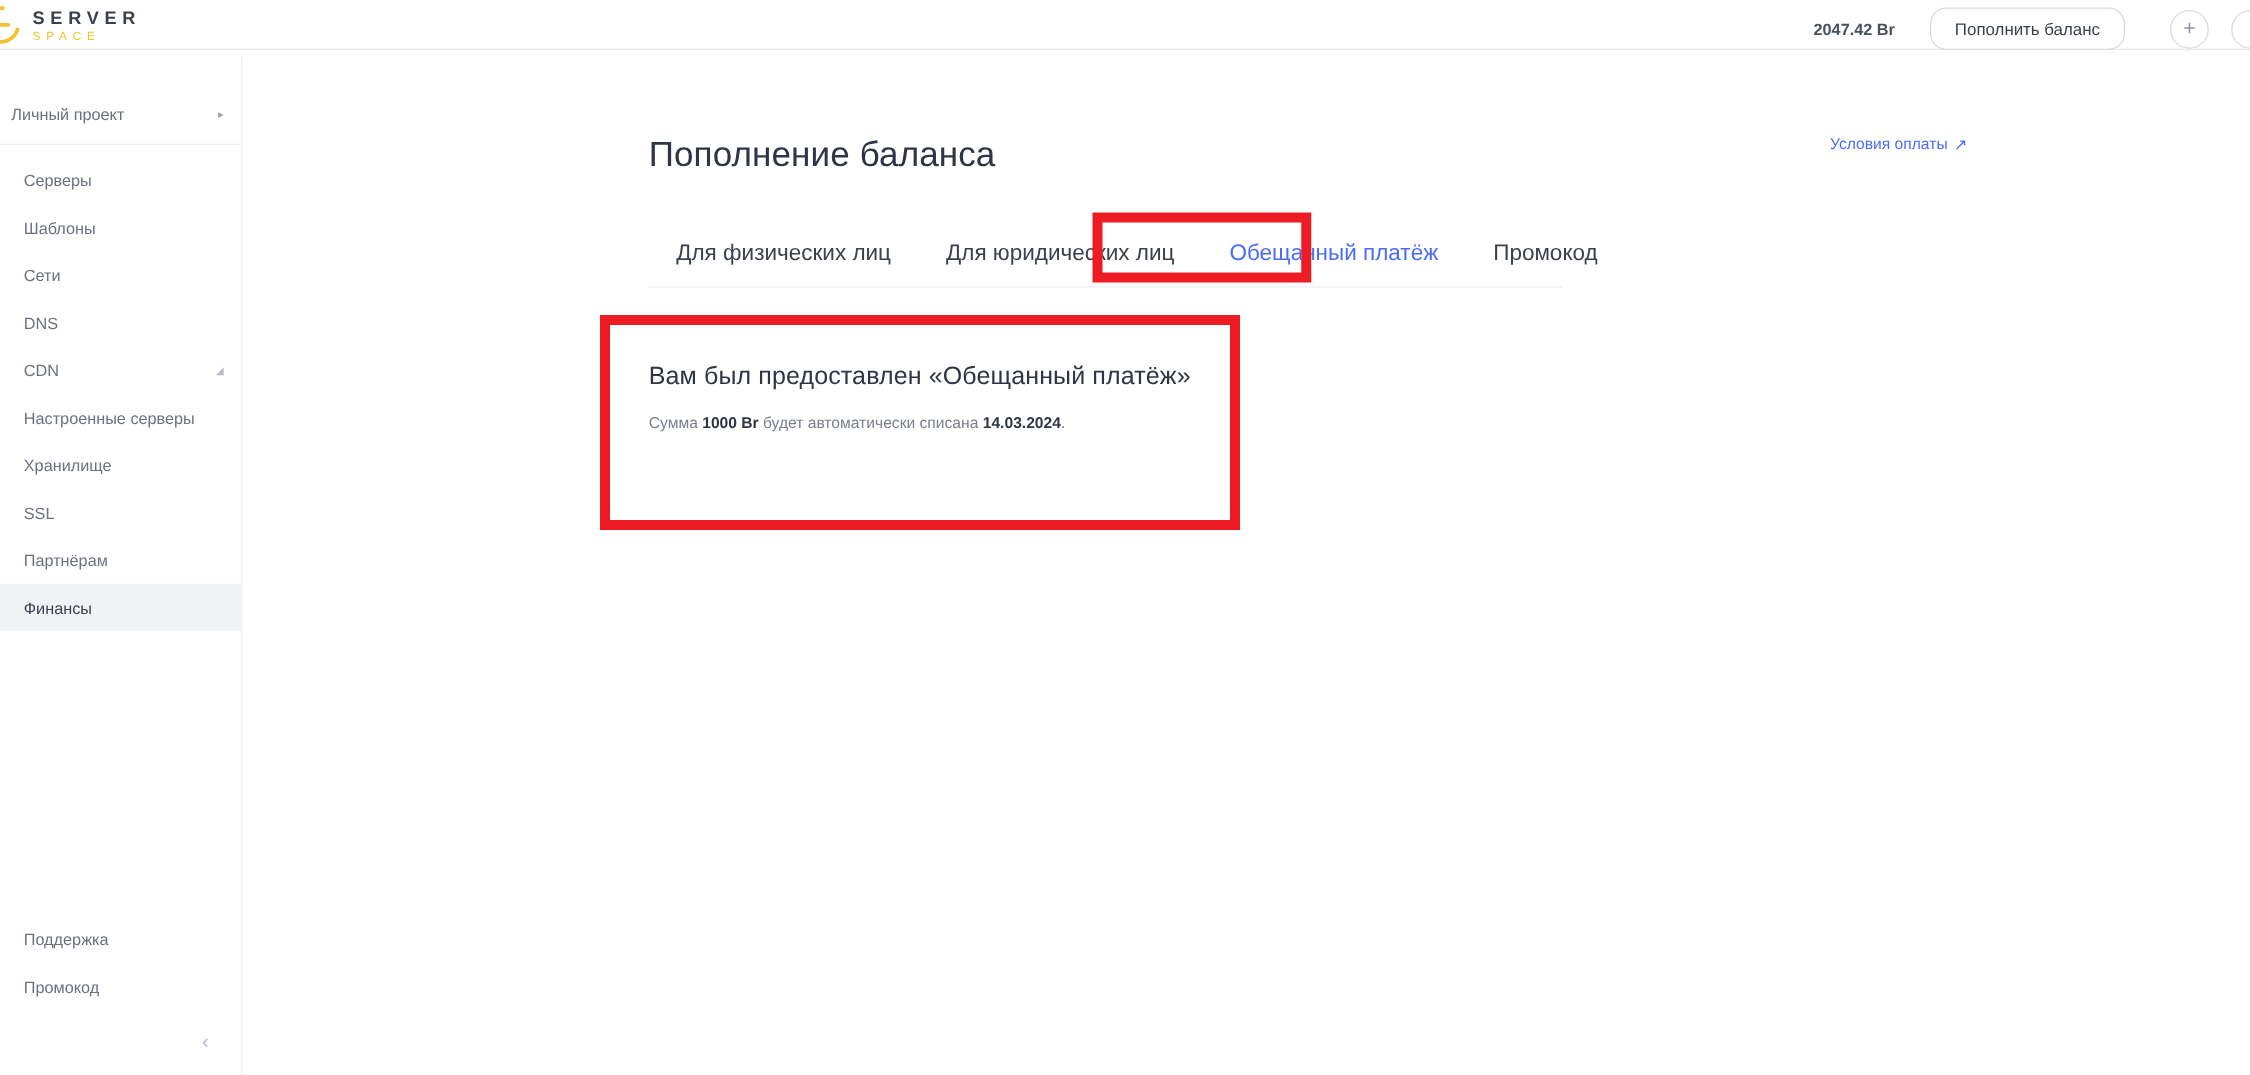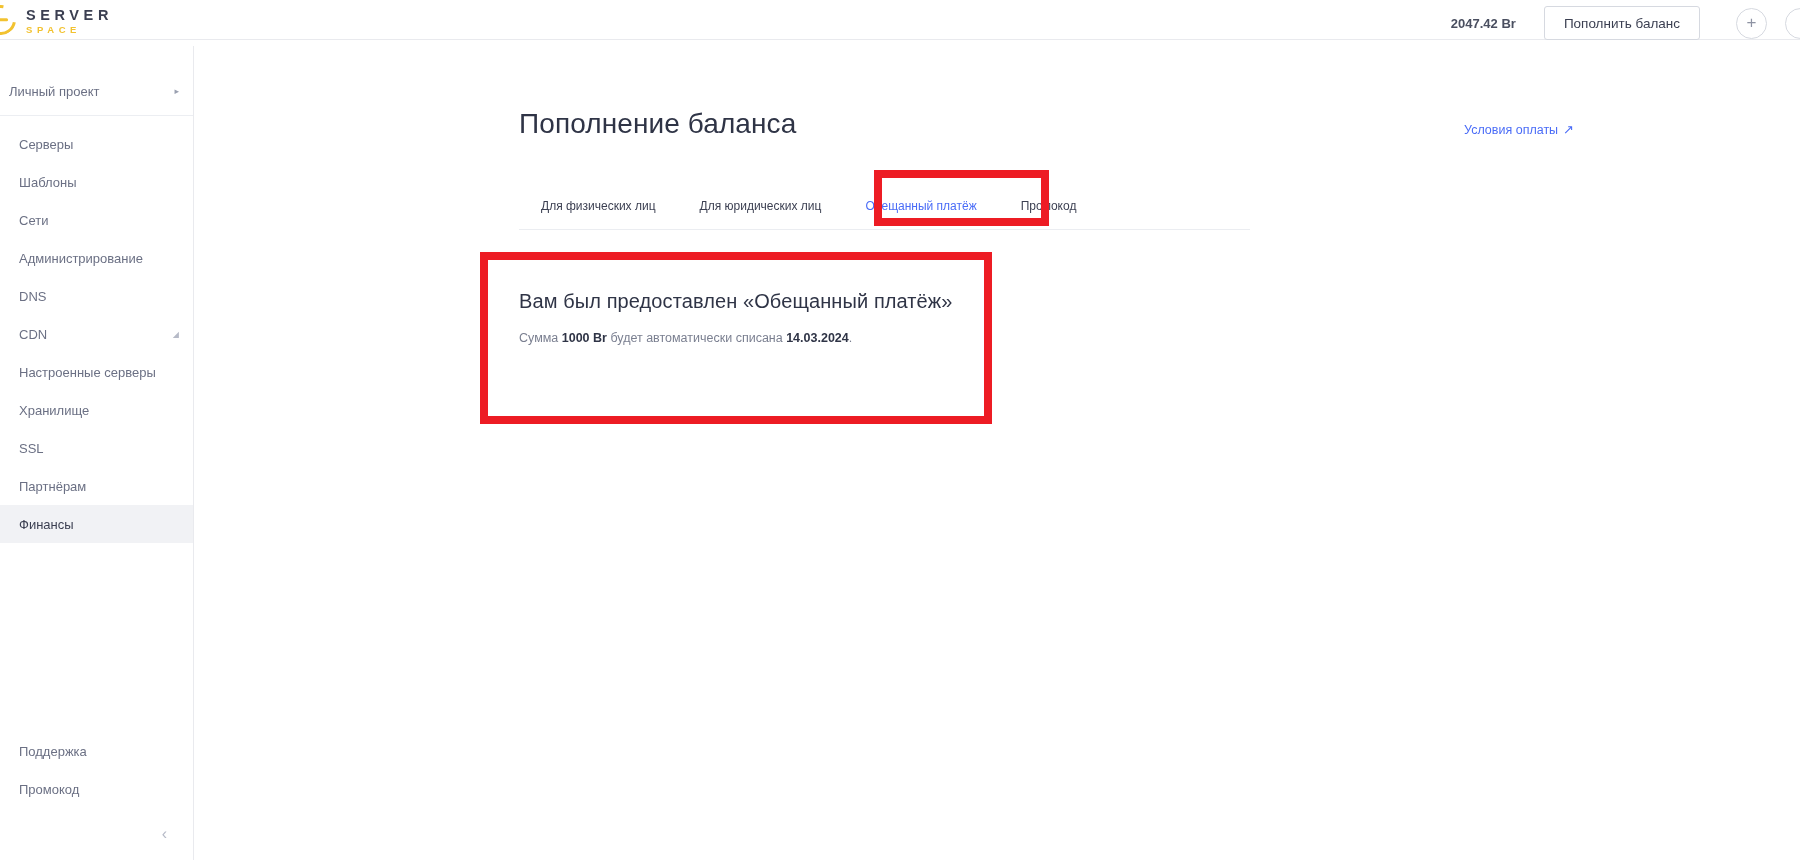--- a/index.html
+++ b/index.html
@@ -49,21 +49,21 @@
   }
   .logo-text { line-height: 1; padding-top: 2px; }
   .logo-top {
     font-size: 14.5px;
     font-weight: bold;
     letter-spacing: 4.6px;
     color: #3b3f51;
   }
   .logo-bot {
     font-size: 9.5px;
-    font-weight: bold;
+    font-weight: normal;
     letter-spacing: 4.6px;
     color: #f2c230;
     margin-top: 3px;
   }
 
   .header-right {
     position: absolute;
     right: 0; top: 0;
     height: 46px;
     display: flex;
@@ -74,21 +74,21 @@
     font-size: 13px;
     color: #4a4f60;
     font-weight: bold;
     margin-right: 28px;
     white-space: nowrap;
   }
   .topup-btn {
     height: 34px;
     padding: 0 19px;
     border: 1px solid #d6d9e0;
-    border-radius: 3px;
+    border-radius: 13px;
     background: #ffffff;
     font-size: 13.5px;
     color: #3b3f51;
     font-family: inherit;
     display: flex;
     align-items: center;
     cursor: pointer;
     white-space: nowrap;
   }
   .circle-btn {
@@ -194,43 +194,42 @@
     font-size: 28px;
     color: #2f3446;
     font-weight: normal;
     letter-spacing: .1px;
   }
   .terms-link {
     font-size: 12.5px;
     color: #4a6cf7;
     text-decoration: none;
     display: inline-flex;
-    align-items: center;
+    align-items: flex-start;
     gap: 5px;
-    margin-top: 14px;
     margin-right: 30px;
     cursor: pointer;
   }
   .terms-link .ext { font-size: 13px; }
 
   
   .tabs-wrap {
     position: relative;
     margin-top: 42px;
     width: 731px;
   }
   .tabs {
     display: flex;
     align-items: flex-end;
     gap: 0;
     border-bottom: 1px solid #ebedf1;
     height: 48px;
   }
   .tab {
-    font-size: 12px;
+    font-size: 18px;
     color: #3b3f51;
     padding: 0 22px 16px 22px;
     cursor: pointer;
     white-space: nowrap;
   }
   .tab.active { color: #4a6cf7; }
 
   .tab-highlight {
     position: absolute;
     left: 355px; top: -12px;
@@ -301,23 +300,20 @@
 
   <div class="side-list" id="sidebar-list">
       <div class="side-item">
         <span class="lbl">Серверы</span>
       </div>
       <div class="side-item">
         <span class="lbl">Шаблоны</span>
       </div>
       <div class="side-item">
         <span class="lbl">Сети</span>
-      </div>
-      <div class="side-item">
-        <span class="lbl">Администрирование</span>
       </div>
       <div class="side-item">
         <span class="lbl">DNS</span>
       </div>
       <div class="side-item">
         <span class="lbl">CDN</span>
         <span class="caret">◢</span>
       </div>
       <div class="side-item">
         <span class="lbl">Настроенные серверы</span>

